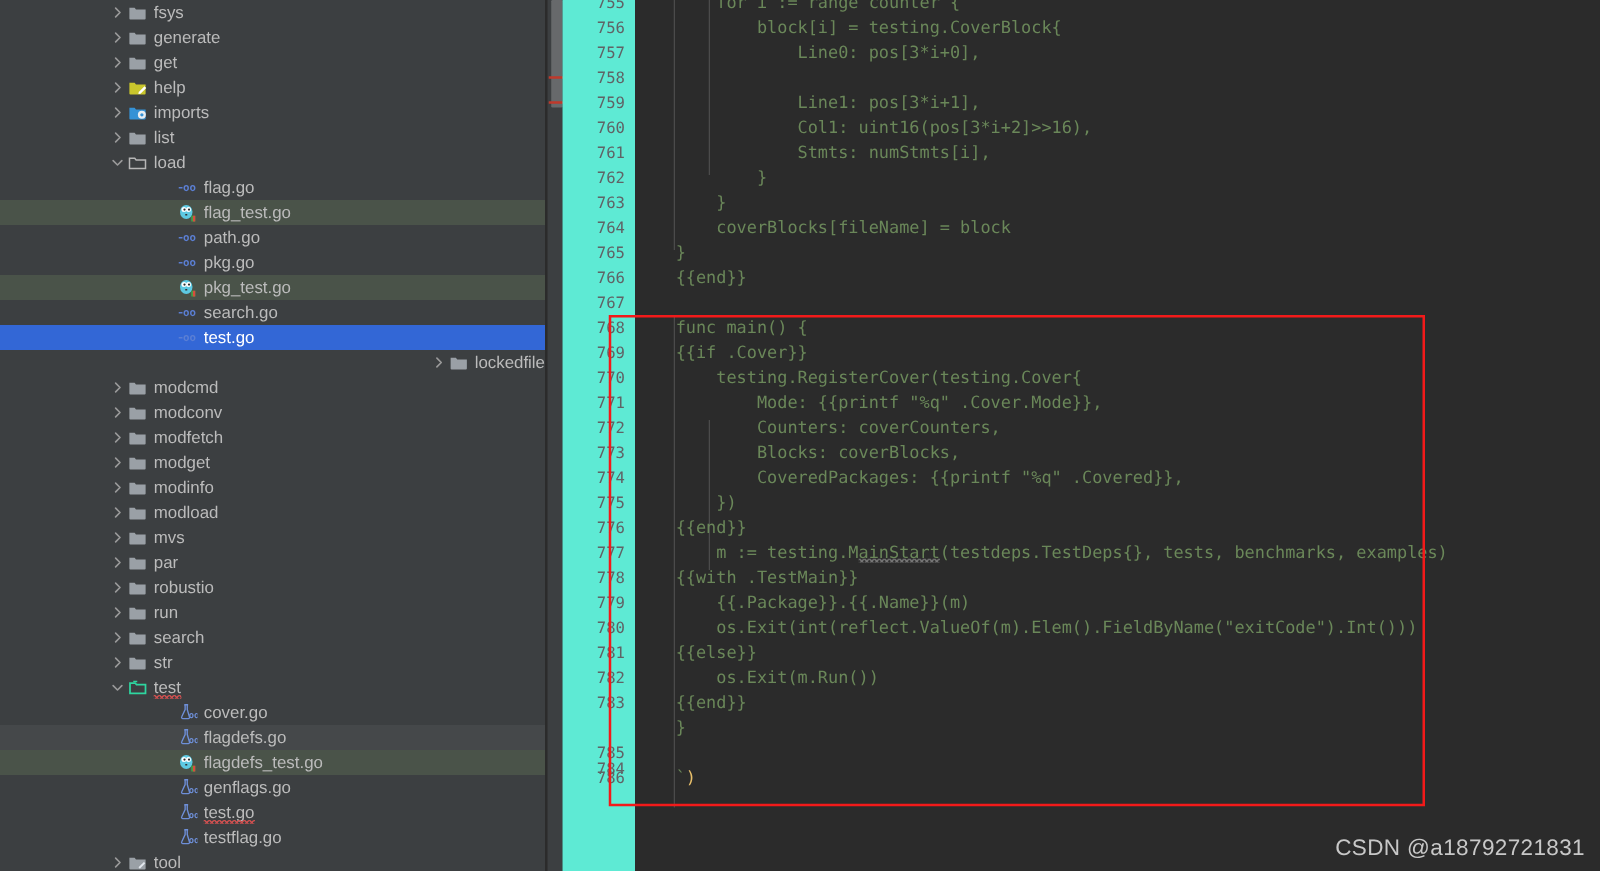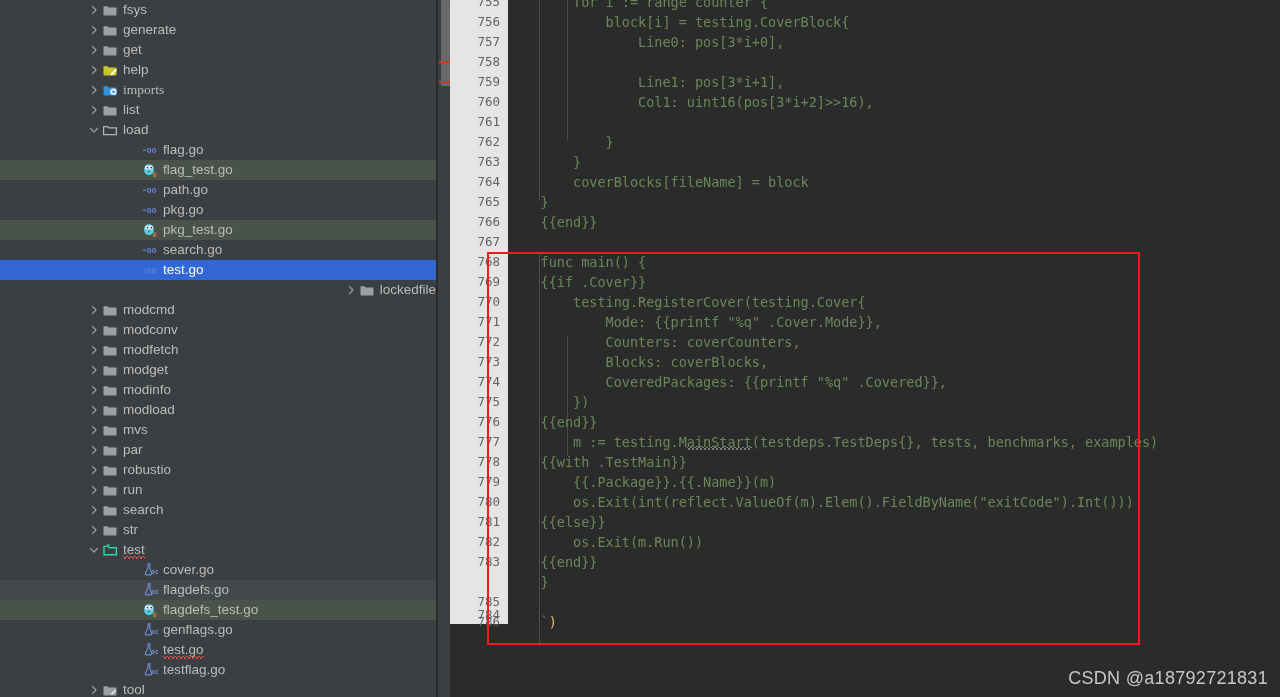--- a/index.html
+++ b/index.html
@@ -67,22 +67,22 @@
     position:absolute;left:2px;top:0;width:12px;height:697px;
     background:#3c3f41;
   }
   .stripe-thumb{
     position:absolute;left:3px;top:0;width:9px;height:86px;
     background:#6e7173;border-radius:1px;opacity:.85;
   }
   .stripe-mark{position:absolute;left:1px;width:13px;height:2px;background:#c0392b;}
 
   .gutter{
-    position:absolute;left:14px;top:0;width:58px;height:624px;
-    background:#e5e5e5;
+    position:absolute;left:14px;top:0;width:58px;height:697px;
+    background:#5eead4;
   }
   .gutter .ln{
     position:absolute;right:8px;
     font-family:"DejaVu Sans Mono", monospace;
     font-size:12.5px;color:#606366;
     line-height:20px;height:20px;
     text-align:right;
   }
   .codearea{
     position:absolute;left:72px;top:0;right:0;height:697px;
@@ -176,21 +176,21 @@
             </svg>
           </span>
           <span class="icon">
             <svg width="16" height="16" viewBox="0 0 16 16">
               <path d="M1.5 4.2h4.2l1.1 1.4h7.7v7.2a.8.8 0 0 1-.8.8H2.3a.8.8 0 0 1-.8-.8z" fill="#c9c62c"></path>
               <path d="M9 11.5l4.6-4.6 1.4 1.4L10.4 13 8.7 13.2z" fill="#ffffff"></path>
             </svg>
           </span>
           <span class="label">help</span>
         </div>
-        <div class="row d1" style="top: 80px; position: absolute; left: 0px; right: 0px; font-family: Liberation Serif, serif;">
+        <div class="row d1" style="top: 80px; position: absolute; left: 0px; right: 0px;">
           <span class="arrow">
             <svg viewBox="0 0 12 12">
               <path d="M4.5 2.5L8 6l-3.5 3.5" fill="none" stroke="currentColor" stroke-width="1.3" stroke-linecap="round" stroke-linejoin="round"></path>
             </svg>
           </span>
           <span class="icon">
             <svg width="16" height="16" viewBox="0 0 16 16">
               <path d="M1.5 4.2h4.2l1.1 1.4h7.7v7.2a.8.8 0 0 1-.8.8H2.3a.8.8 0 0 1-.8-.8z" fill="#3592d6"></path>
               <circle cx="11.5" cy="9.8" r="3.2" fill="#e8edf2"></circle>
               <circle cx="11.5" cy="9.8" r="1.3" fill="#3592d6"></circle>
@@ -674,20 +674,21 @@
     <div class="codearea" id="codearea">
       <div class="guide" style="left:31px;top:0;height:200px;"></div>
       <div class="guide" style="left:59px;top:0;height:140px;"></div>
       <div class="guide" style="left:31px;top:252px;height:394px;"></div>
       <div class="guide" style="left:59px;top:336px;height:120px;"></div>
     <div class="codeline" style="top: -8px;"><span>        for i := range counter {</span></div>
         <div class="codeline" style="top: 12px;"><span>            block[i] = testing.CoverBlock{</span></div>
         <div class="codeline" style="top: 32px;"><span>                Line0: pos[3*i+0],</span></div>
         <div class="codeline" style="top: 72px;"><span>                Line1: pos[3*i+1],</span></div>
         <div class="codeline" style="top: 92px;"><span>                Col1: uint16(pos[3*i+2]&gt;&gt;16),</span></div>
+        <div class="codeline" style="top: 112px;"><span>                Stmts: numStmts[i],</span></div>
         <div class="codeline" style="top: 132px;"><span>            }</span></div>
         <div class="codeline" style="top: 152px;"><span>        }</span></div>
         <div class="codeline" style="top: 172px;"><span>        coverBlocks[fileName] = block</span></div>
         <div class="codeline" style="top: 192px;"><span>    }</span></div>
         <div class="codeline" style="top: 212px;"><span>    {{end}}</span></div>
         <div class="codeline" style="top: 232px;"><span></span></div>
         <div class="codeline" style="top: 252px;"><span>    func main() {</span></div>
         <div class="codeline" style="top: 272px;"><span>    {{if .Cover}}</span></div>
         <div class="codeline" style="top: 292px;"><span>        testing.RegisterCover(testing.Cover{</span></div>
         <div class="codeline" style="top: 312px;"><span>            Mode: {{printf "%q" .Cover.Mode}},</span></div>

